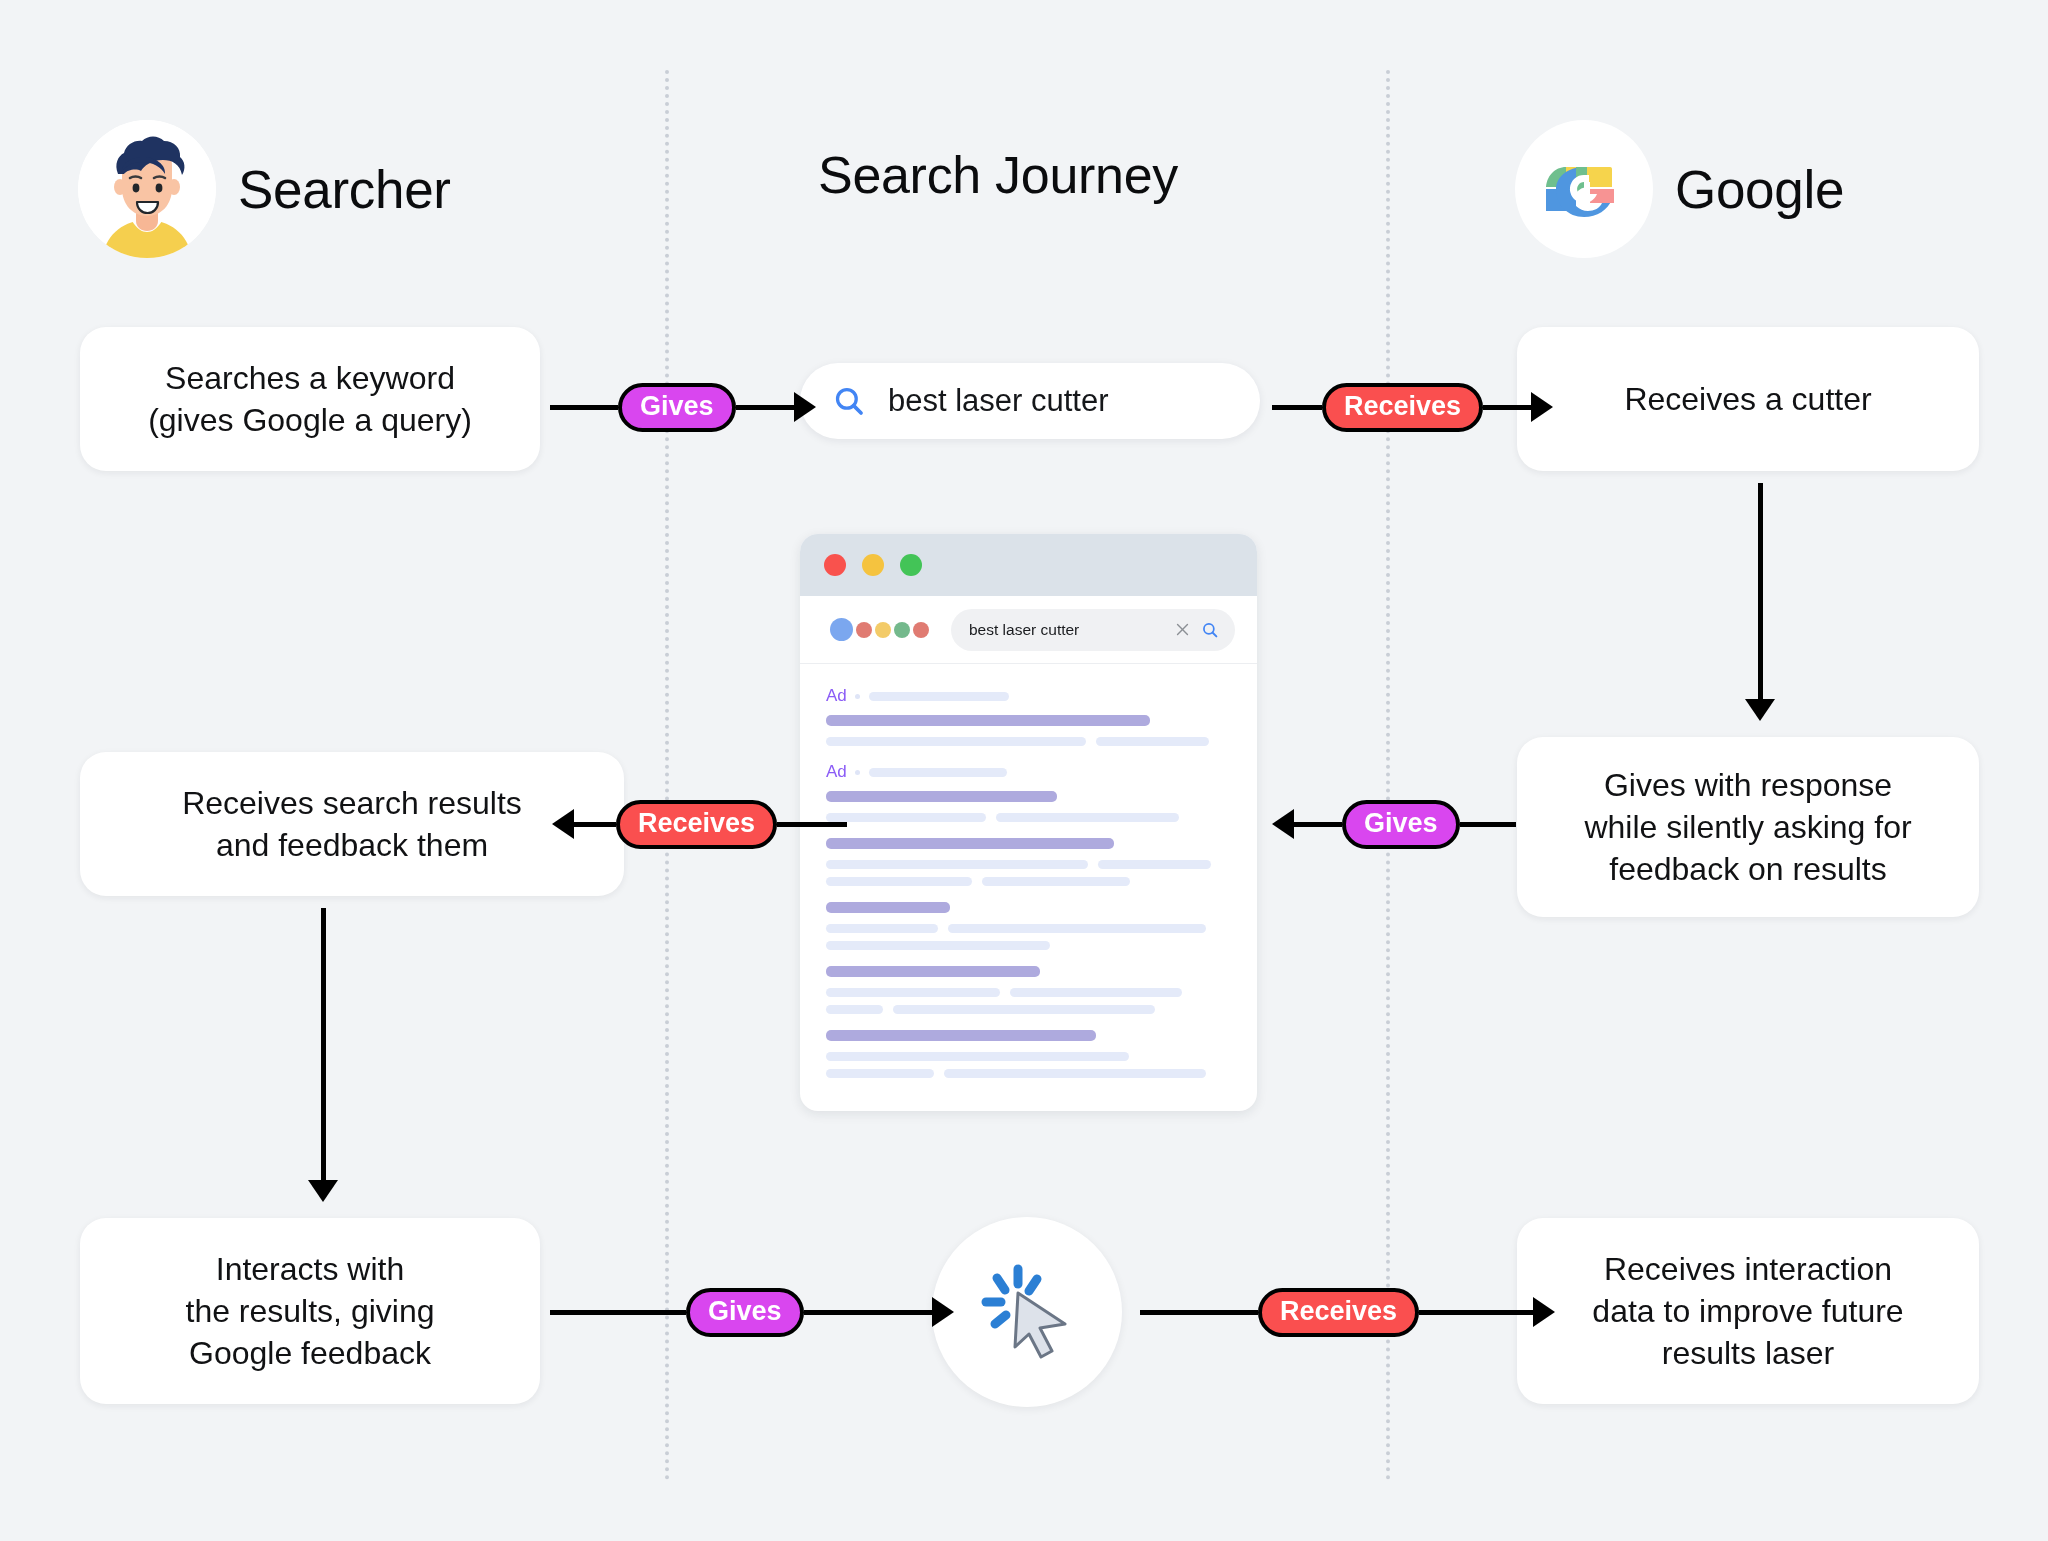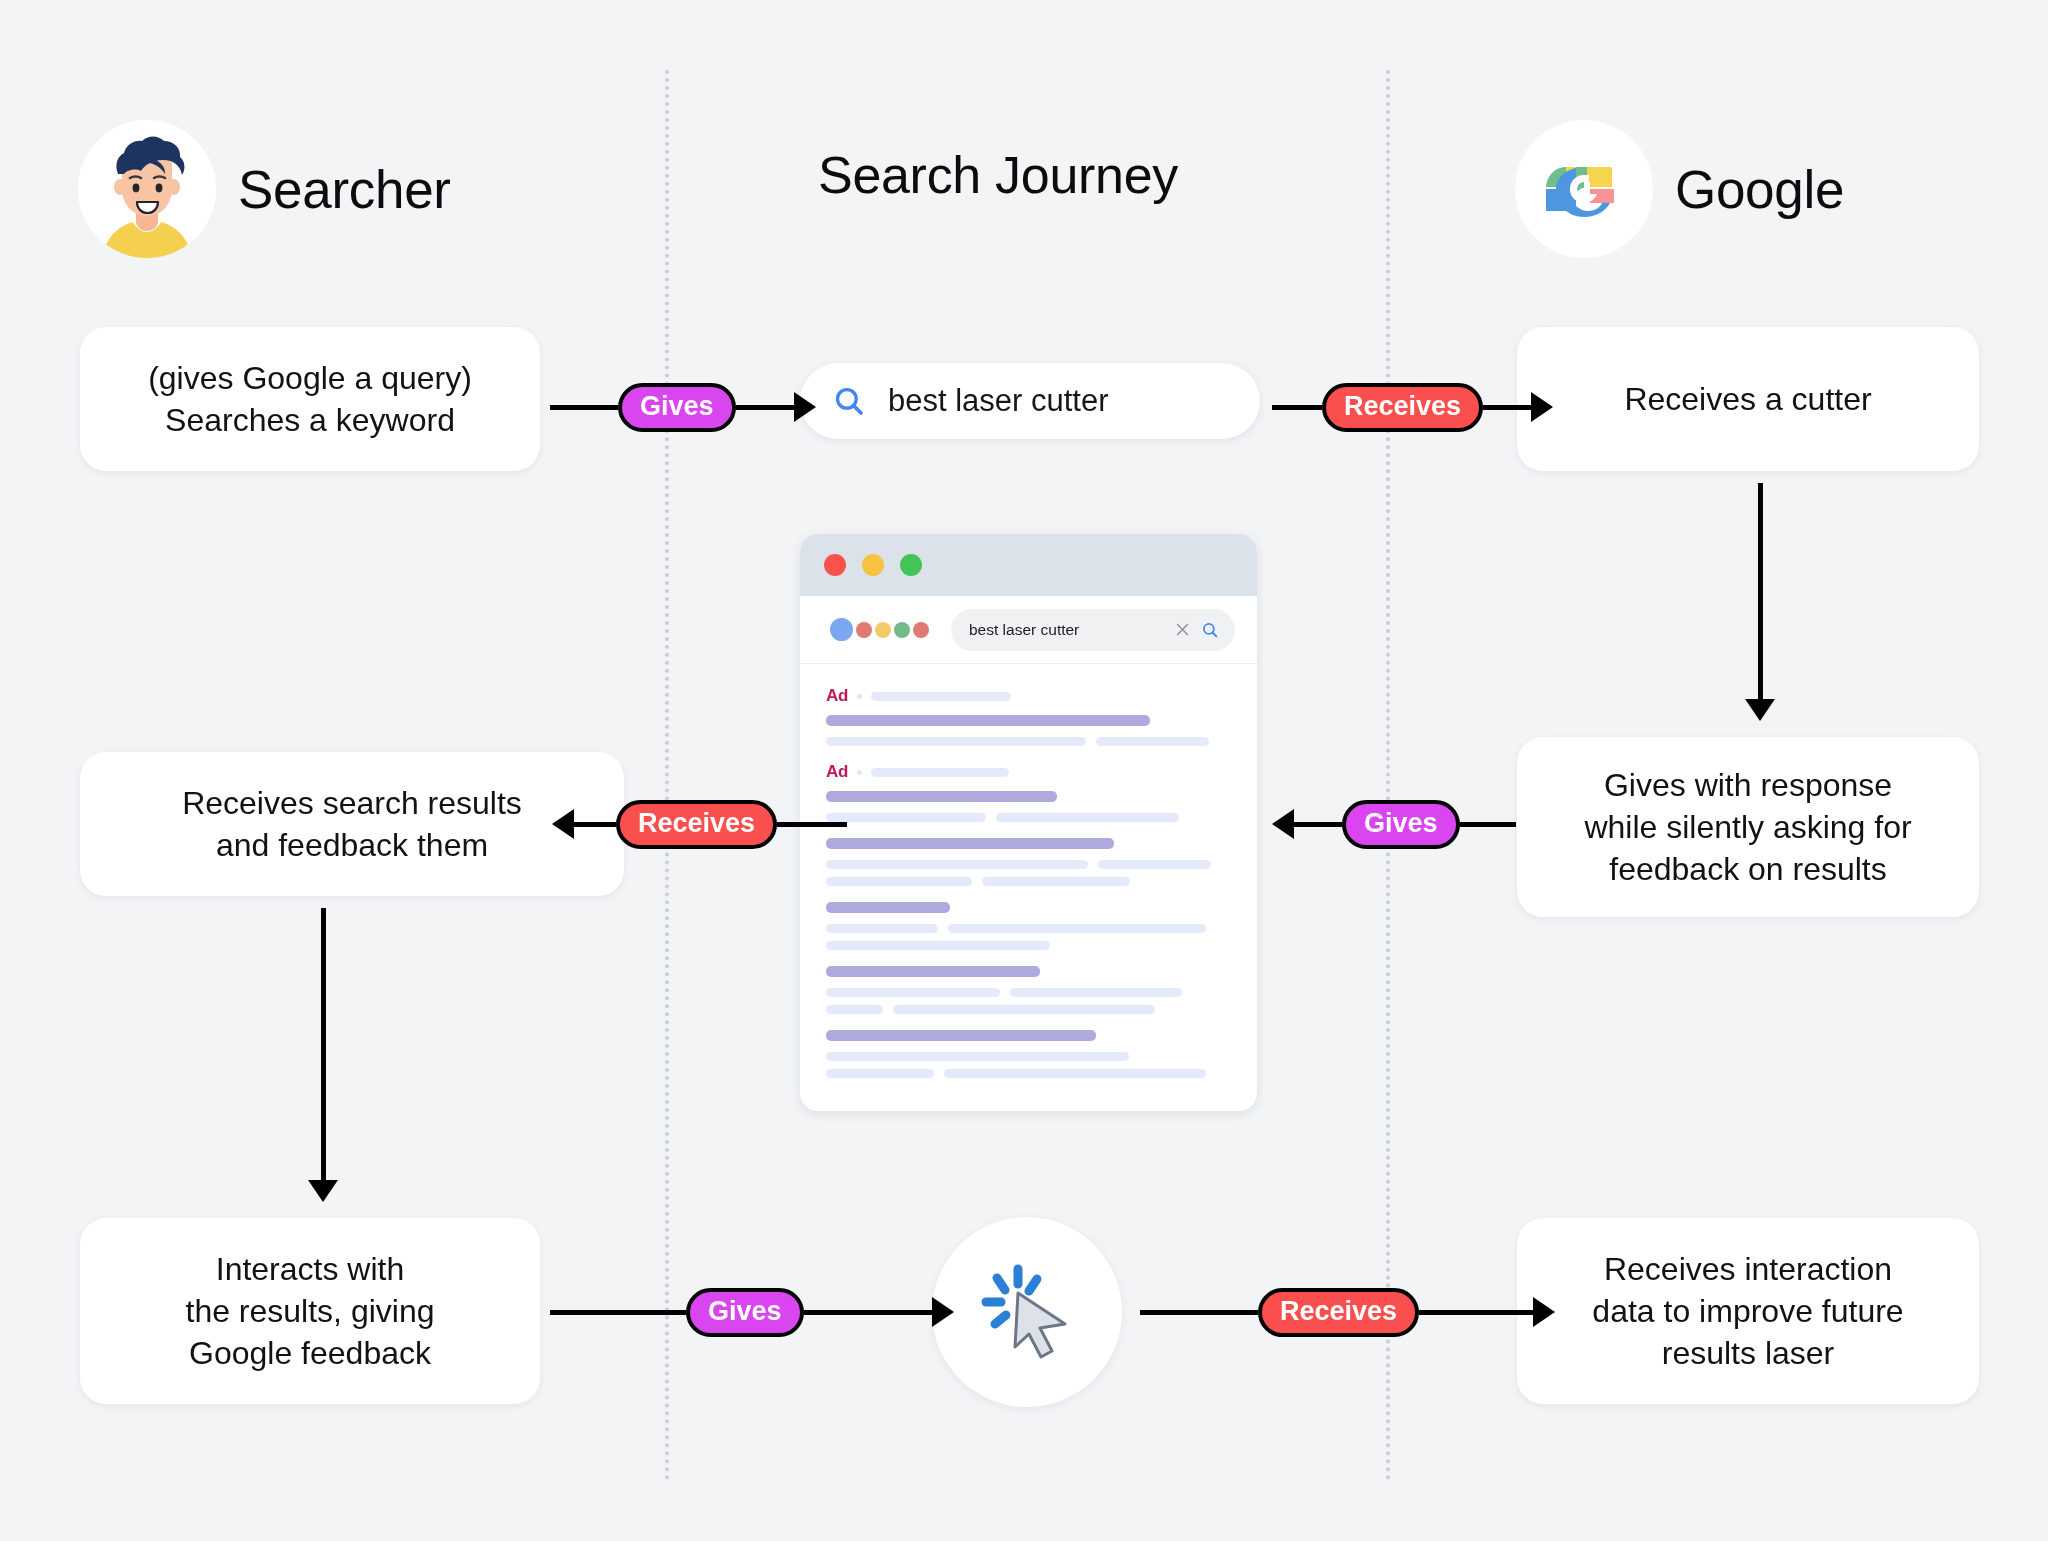--- a/index.html
+++ b/index.html
@@ -173,22 +173,22 @@
   }
   .result-block { margin-bottom: 16px; }
   .result-adrow {
     display: flex;
     align-items: center;
     gap: 9px;
     margin-bottom: 9px;
   }
   .ad-label {
     font-size: 17px;
-    font-weight: 700;
-    color: #be185d;
+    font-weight: 400;
+    color: #8b5cf6;
     letter-spacing: -0.2px;
   }
   .ad-bullet { width: 5px; height: 5px; border-radius: 50%; background: #dfe5f7; }
   .bar { height: 9px; border-radius: 5px; }
   .bar-title { background: #aeaade; height: 11px; margin-bottom: 11px; }
   .bar-line  { background: #e4eaf9; }
   .line-row { display: flex; gap: 10px; margin-bottom: 8px; }
 
   
   #click-icon-circle {
@@ -323,22 +323,22 @@
         <path d="M52 38a14 14 0 1 0 13 19h-8a7 7 0 1 1-5-12h5v-7z" fill="#ffffff"></path>
         <rect x="52" y="45" width="6" height="9" fill="#ffffff"></rect>
       </g>
     </svg>
   </div>
   <div class="header-title">Google</div>
 </div>
 
 <div class="card" id="card-searcher-1">
   <div>
+    <span>Searches a keyword</span>
     <span>(gives Google a query)</span>
-    <span>Searches a keyword</span>
   </div>
 </div>
 
 <div class="card" id="card-searcher-2">
   <div>
     <span>Receives search results</span>
     <span>and feedback them</span>
   </div>
 </div>
 

